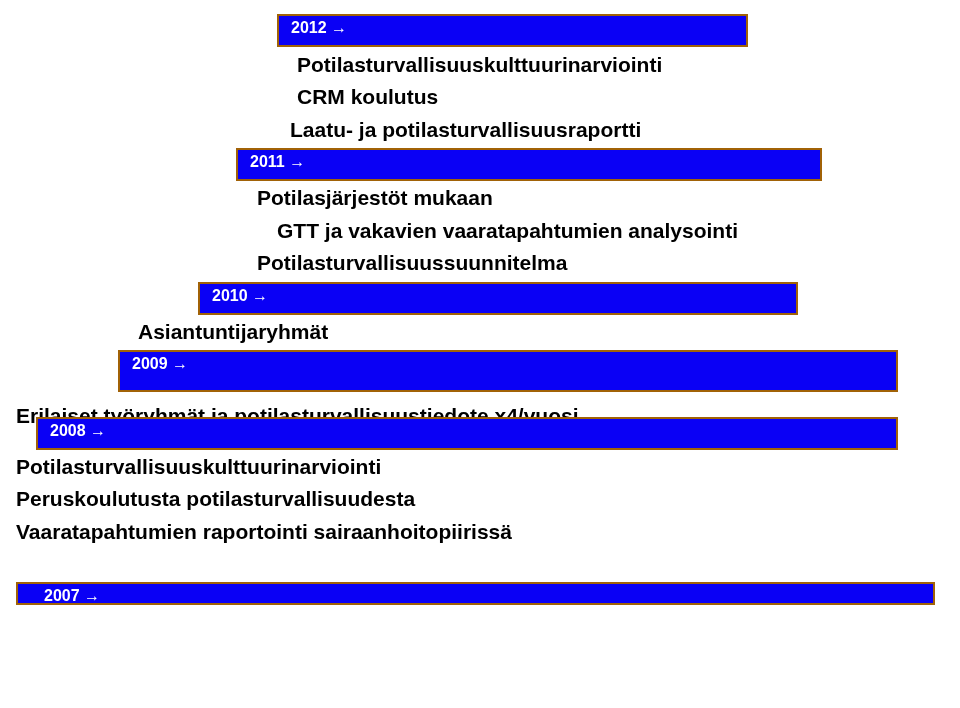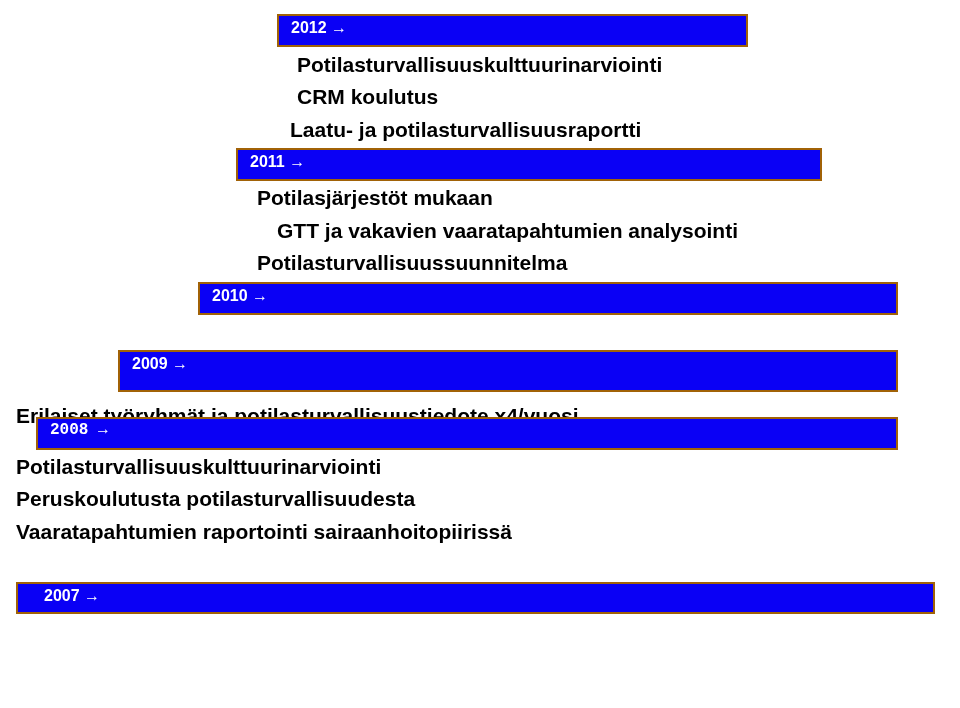--- a/index.html
+++ b/index.html
@@ -45,28 +45,29 @@
   <div class="black-text" style="left:297px; top:51px;">Potilasturvallisuuskulttuurinarviointi</div>
   <div class="black-text" style="left:297px; top:83px;">CRM koulutus</div>
   <div class="black-text" style="left:290px; top:116px;">Laatu- ja potilasturvallisuusraportti</div>
 
   <div class="blue-band" style="left:236px; top:148px; width:586px; height:33px;">2011 →</div>
 
   <div class="black-text" style="left:257px; top:184px;">Potilasjärjestöt mukaan</div>
   <div class="black-text" style="left:257px; top:217px;margin-left:20px;">GTT ja vakavien vaaratapahtumien analysointi</div>
   <div class="black-text" style="left:257px; top:249px;">Potilasturvallisuussuunnitelma</div>
 
-  <div class="blue-band" style="left:198px; top:282px; width:700px; height:33px;">2010 →</div>
+  <div class="blue-band" style="left:198px; top:282px; width:600px; height:33px;">2010 →</div>
 
+  <div class="black-text" style="left:138px; top:318px;">Asiantuntijaryhmät</div>
 
   <div class="blue-band" style="left:118px; top:350px; width:780px; height:42px;">2009 →</div>
 
   <div class="black-text" style="left:16px; top:402px;">Erilaiset työryhmät ja potilasturvallisuustiedote x4/vuosi</div>
 
-  <div class="blue-band" style="left:36px; top:417px; width:862px; height:33px;font-family:Liberation Mono, monospace;">2008 →</div>
+  <div class="blue-band" style="left:36px; top:417px; width:862px; height:33px;">2008 →</div>
 
   <div class="black-text" style="left:16px; top:453px;">Potilasturvallisuuskulttuurinarviointi</div>
   <div class="black-text" style="left:16px; top:485px;">Peruskoulutusta potilasturvallisuudesta</div>
   <div class="black-text" style="left:16px; top:518px;">Vaaratapahtumien raportointi sairaanhoitopiirissä</div>
 
-  <div class="blue-band" style="left:16px; top:582px; width:919px; height:32px;padding-left:26px;">2007 →</div>
+  <div class="blue-band" style="left:16px; top:582px; width:919px; height:23px;padding-left:26px;">2007 →</div>
 
 </div>
 
 </body></html>

